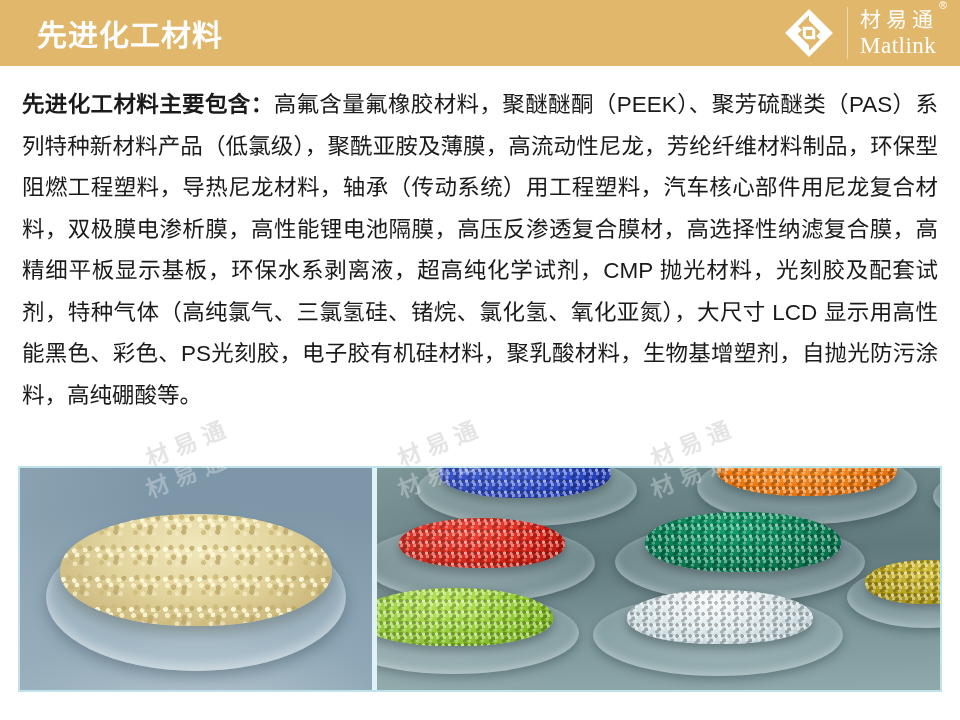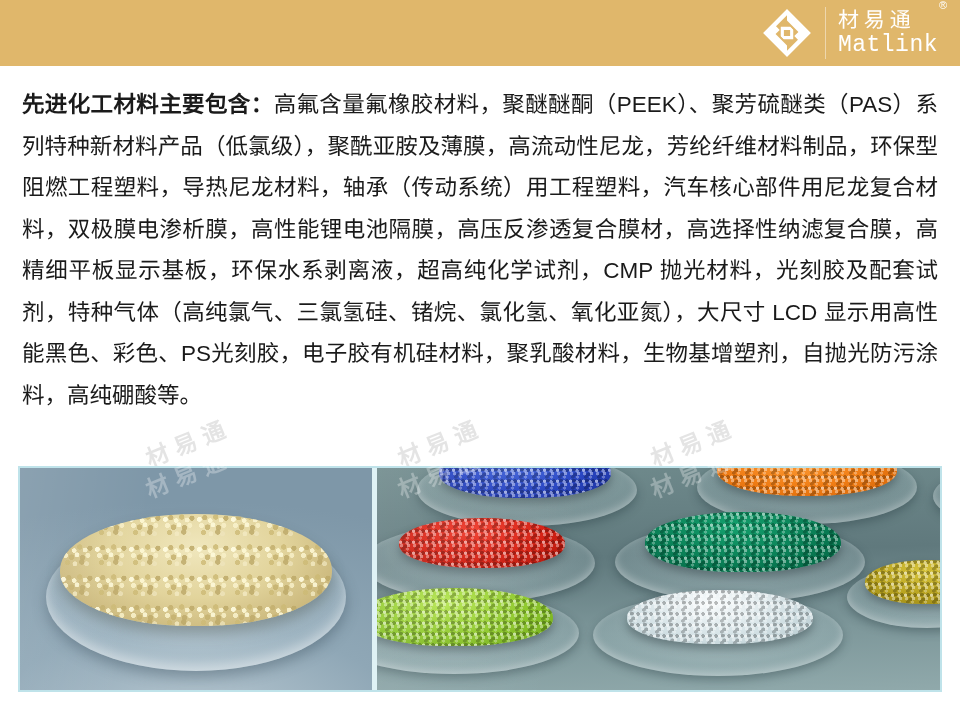--- a/index.html
+++ b/index.html
@@ -44,21 +44,21 @@
   }
   .brand-cn{
     font-size:21px;letter-spacing:5px;
     position:relative;white-space:nowrap;font-weight:500;
   }
   .brand-reg{
     position:absolute;top:-9px;right:-9px;
     font-size:11px;letter-spacing:0;
   }
   .brand-en{
-    font-family:Liberation Mono, monospace;
+    font-family:Liberation Serif, serif;
     font-size:23px;margin-top:4px;letter-spacing:.5px;white-space:nowrap;
   }
 
   
   .body-copy{
     position:absolute;left:22px;top:84px;width:916px;
     color:#1a1a1a;
     font-size:22.5px;
     line-height:41.5px;
     text-align:justify;
@@ -208,20 +208,21 @@
   .sheen{
     position:absolute;inset:0;
     background:linear-gradient(100deg, rgba(255,255,255,.10) 0%, rgba(255,255,255,0) 35%);
     pointer-events:none;
   }
 </style>
 </head>
 <body>
 
 <div class="header">
+  <div class="header-title">先进化工材料</div>
 
   <div class="brand">
     <svg class="brand-mark" viewBox="0 0 100 100" aria-hidden="true">
       <path fill="#ffffff" d="M50 4 L96 50 L50 96 L4 50 Z
                                M50 16 L84 50 L50 84 L16 50 Z" fill-rule="evenodd"></path>
       <path fill="#ffffff" d="M50 14 L86 50 L72 64 L64 56 L72 48 L50 26 Z"></path>
       <path fill="#ffffff" d="M50 86 L14 50 L28 36 L36 44 L28 52 L50 74 Z"></path>
       <path fill="#ffffff" d="M38 38 L56 38 L62 44 L44 44 L44 62 L38 56 Z"></path>
       <path fill="#ffffff" d="M62 62 L44 62 L38 56 L56 56 L56 38 L62 44 Z"></path>
     </svg>

